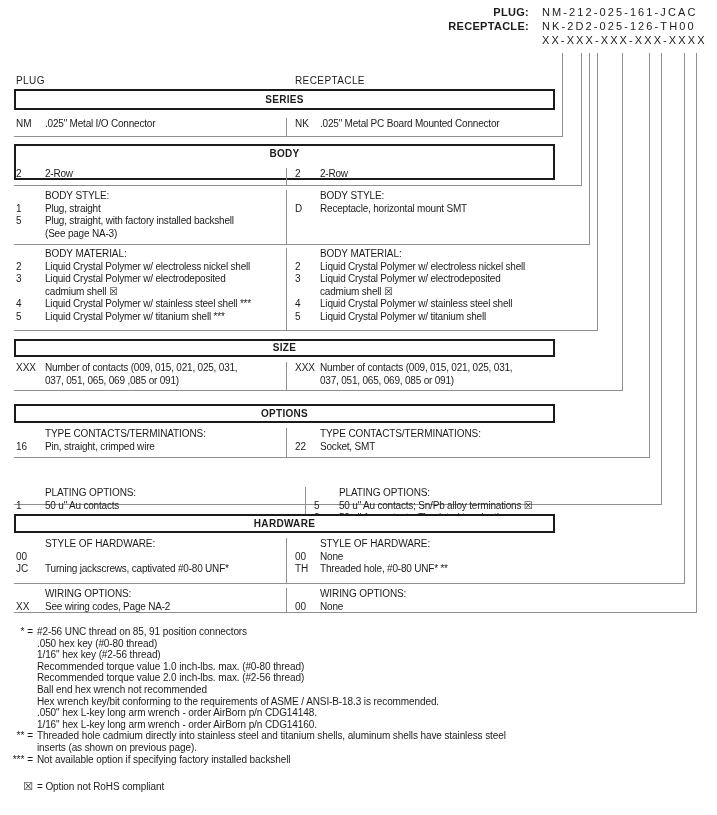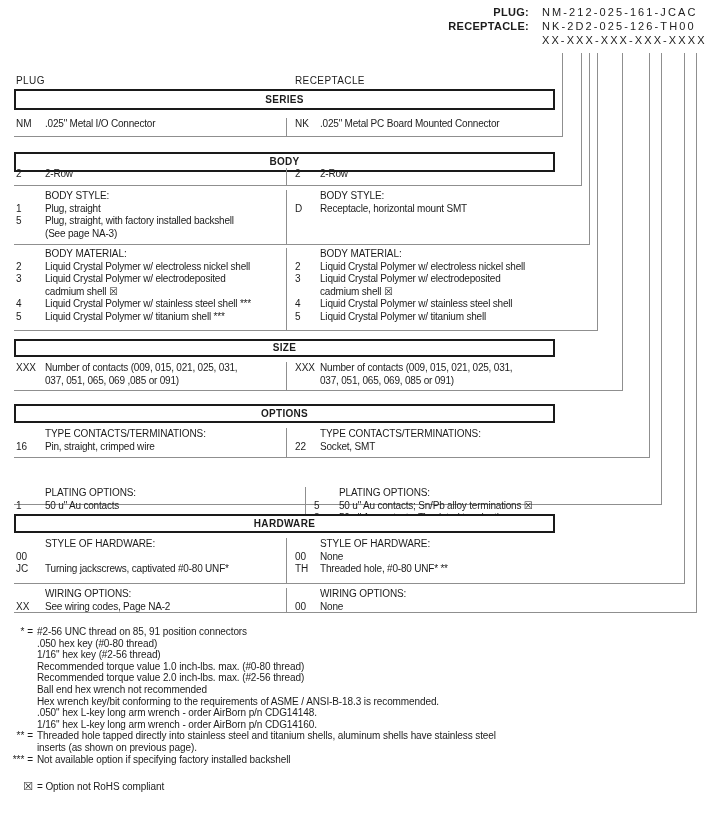--- a/index.html
+++ b/index.html
@@ -84,21 +84,21 @@
       </div>
     </div>
     <div class="col-r">
       <div class="row">
         <span class="code">NK</span>
         <span class="desc">.025" Metal PC Board Mounted Connector</span>
       </div>
     </div>
   </div>
 
-  <div class="box" style="top:152px;height:20px;line-height:16px;">
+  <div class="box" style="top:144px;height:36px;line-height:16px;">
     <span>BODY</span>
   </div>
   <div class="block" style="top:163px;height:23px;padding-top:5px;">
     <div class="col-l">
       <div class="row">
         <span class="code">2</span>
         <span class="desc">2-Row</span>
       </div>
     </div>
     <div class="col-r">
@@ -311,21 +311,21 @@
     <div class="fn">
       <span class="fn-m"></span>
       <span class="fn-t">.050" hex L-key long arm wrench - order AirBorn p/n CDG14148.</span>
     </div>
     <div class="fn">
       <span class="fn-m"></span>
       <span class="fn-t">1/16" hex L-key long arm wrench - order AirBorn p/n CDG14160.</span>
     </div>
     <div class="fn">
       <span class="fn-m">** =</span>
-      <span class="fn-t">Threaded hole tapped directly into stainless steel and titanium shells, aluminum shells have stainless steel
+      <span class="fn-t">Threaded hole cadmium directly into stainless steel and titanium shells, aluminum shells have stainless steel
 inserts (as shown on previous page).</span>
     </div>
     <div class="fn">
       <span class="fn-m">*** =</span>
       <span class="fn-t">Not available option if specifying factory installed backshell</span>
     </div>
     <div class="fn rohs">
       <span class="fn-m">☒</span>
       <span class="fn-t">= Option not RoHS compliant</span>
     </div>

